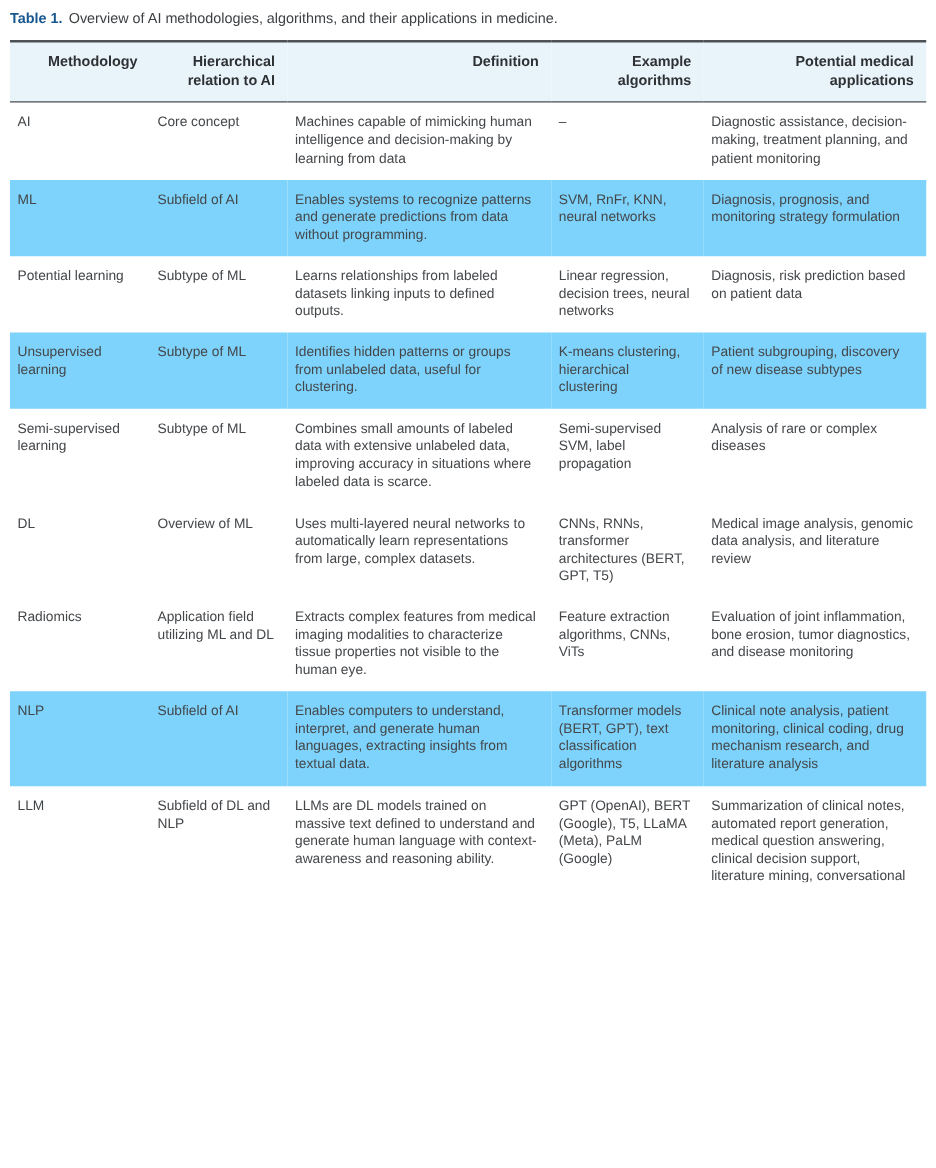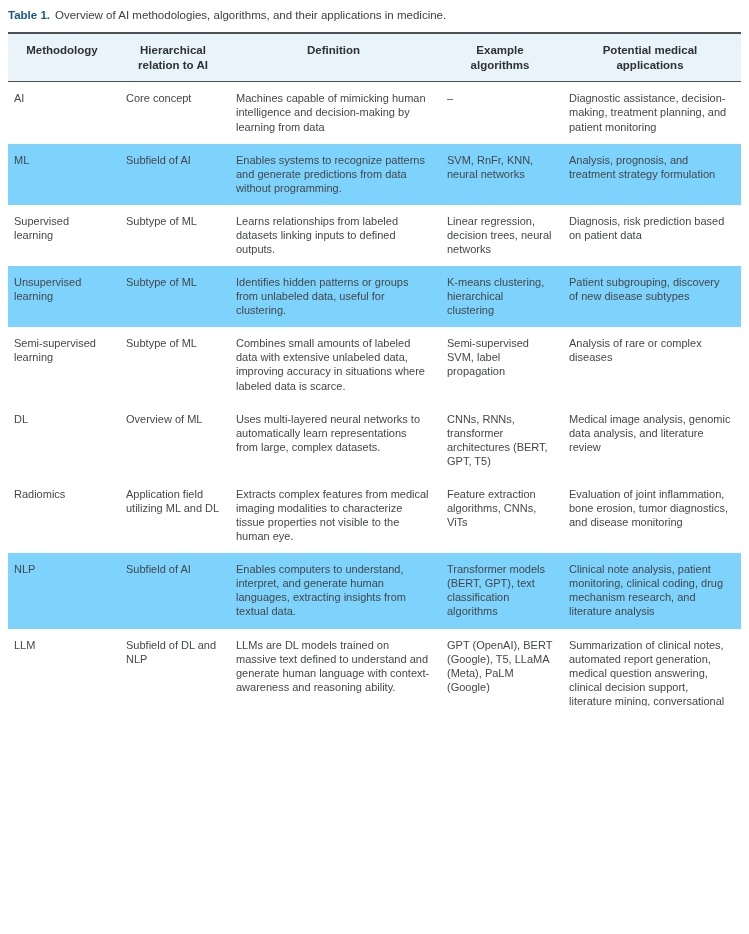--- a/index.html
+++ b/index.html
@@ -34,21 +34,21 @@
     border-top: 2px solid #4d5054;
     border-bottom: 1.5px solid #4d5054;
   }
   col.c1 { width: 112px; }
   col.c2 { width: 110px; }
   col.c3 { width: 211px; }
   col.c4 { width: 122px; }
   col.c5 { width: 178px; }
   thead th {
     background: #e9f3fa;
-    text-align: center;
+    text-align: right;
     vertical-align: top;
     font-size: 11.5px;
     font-weight: bold;
     color: #2e3134;
     line-height: 1.28;
     padding: 9px 10px 9px 6px;
     border-bottom: 1.5px solid #4d5054;
   }
   tbody td {
     vertical-align: top;
@@ -104,24 +104,24 @@
         <td>Core concept</td>
         <td>Machines capable of mimicking human intelligence and decision-making by learning from data</td>
         <td>–</td>
         <td>Diagnostic assistance, decision-making, treatment planning, and patient monitoring</td>
       </tr>
       <tr class="striped">
         <td>ML</td>
         <td>Subfield of AI</td>
         <td>Enables systems to recognize patterns and generate predictions from data without programming.</td>
         <td>SVM, RnFr, KNN, neural networks</td>
-        <td>Analysis, prognosis, and treatment strategy formulation</td>
+        <td>Diagnosis, prognosis, and monitoring strategy formulation</td>
       </tr>
       <tr>
-        <td>Supervised learning</td>
+        <td>Potential learning</td>
         <td>Subtype of ML</td>
         <td>Learns relationships from labeled datasets linking inputs to defined outputs.</td>
         <td>Linear regression, decision trees, neural networks</td>
         <td>Diagnosis, risk prediction based on patient data</td>
       </tr>
       <tr class="striped">
         <td>Unsupervised learning</td>
         <td>Subtype of ML</td>
         <td>Identifies hidden patterns or groups from unlabeled data, useful for clustering.</td>
         <td>K-means clustering, hierarchical clustering</td>

